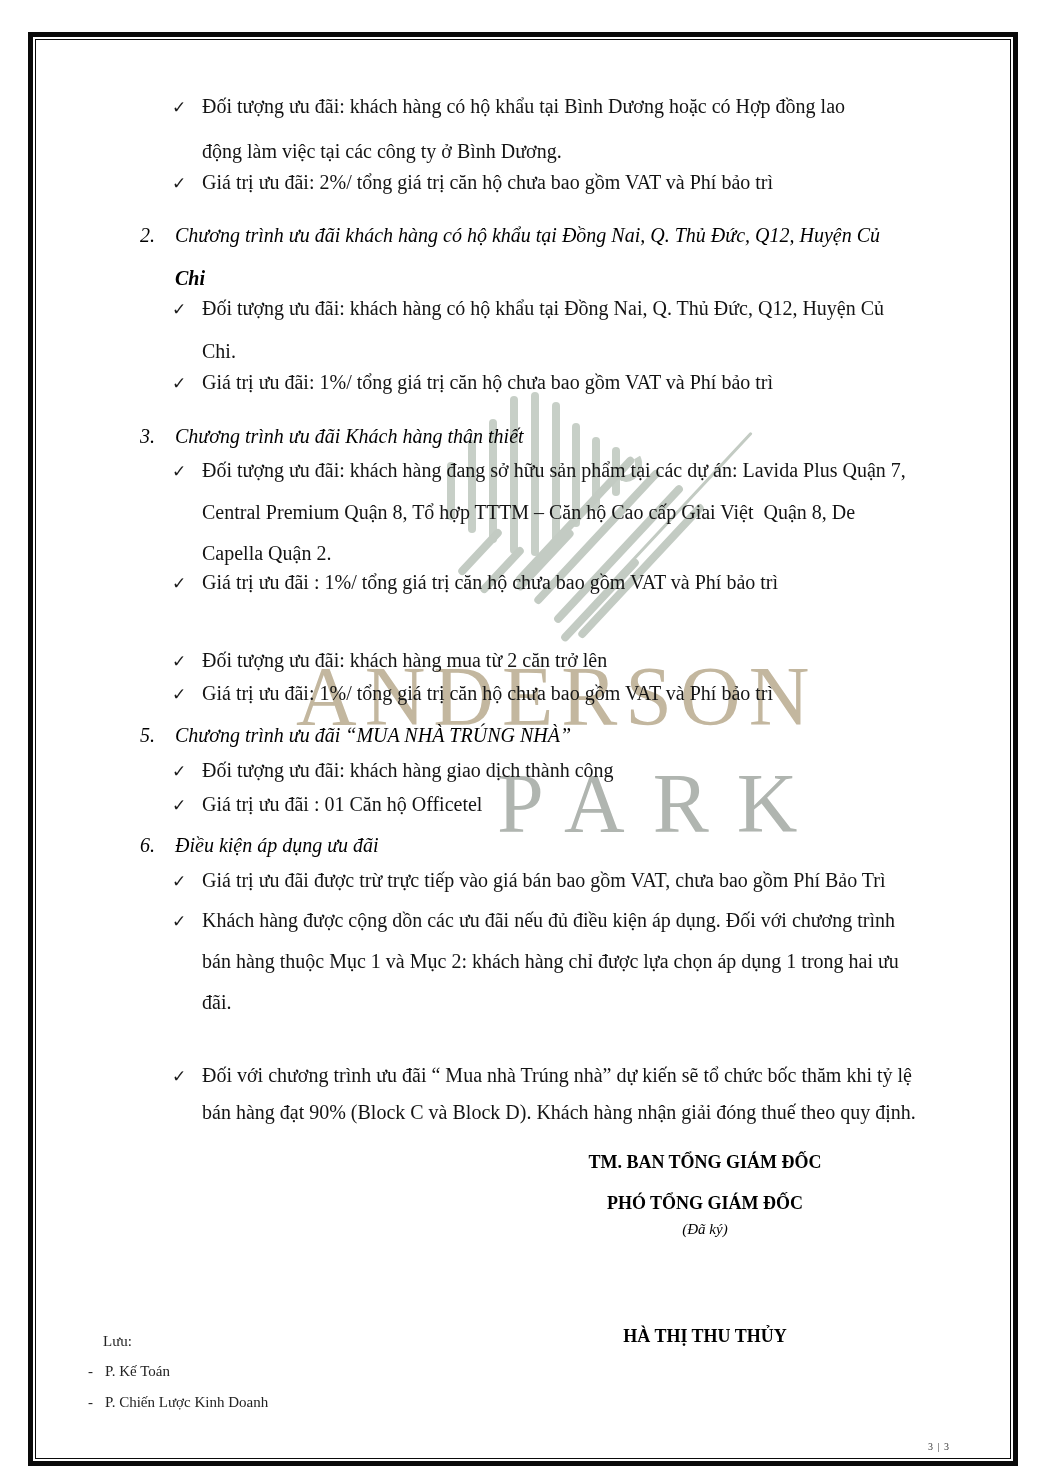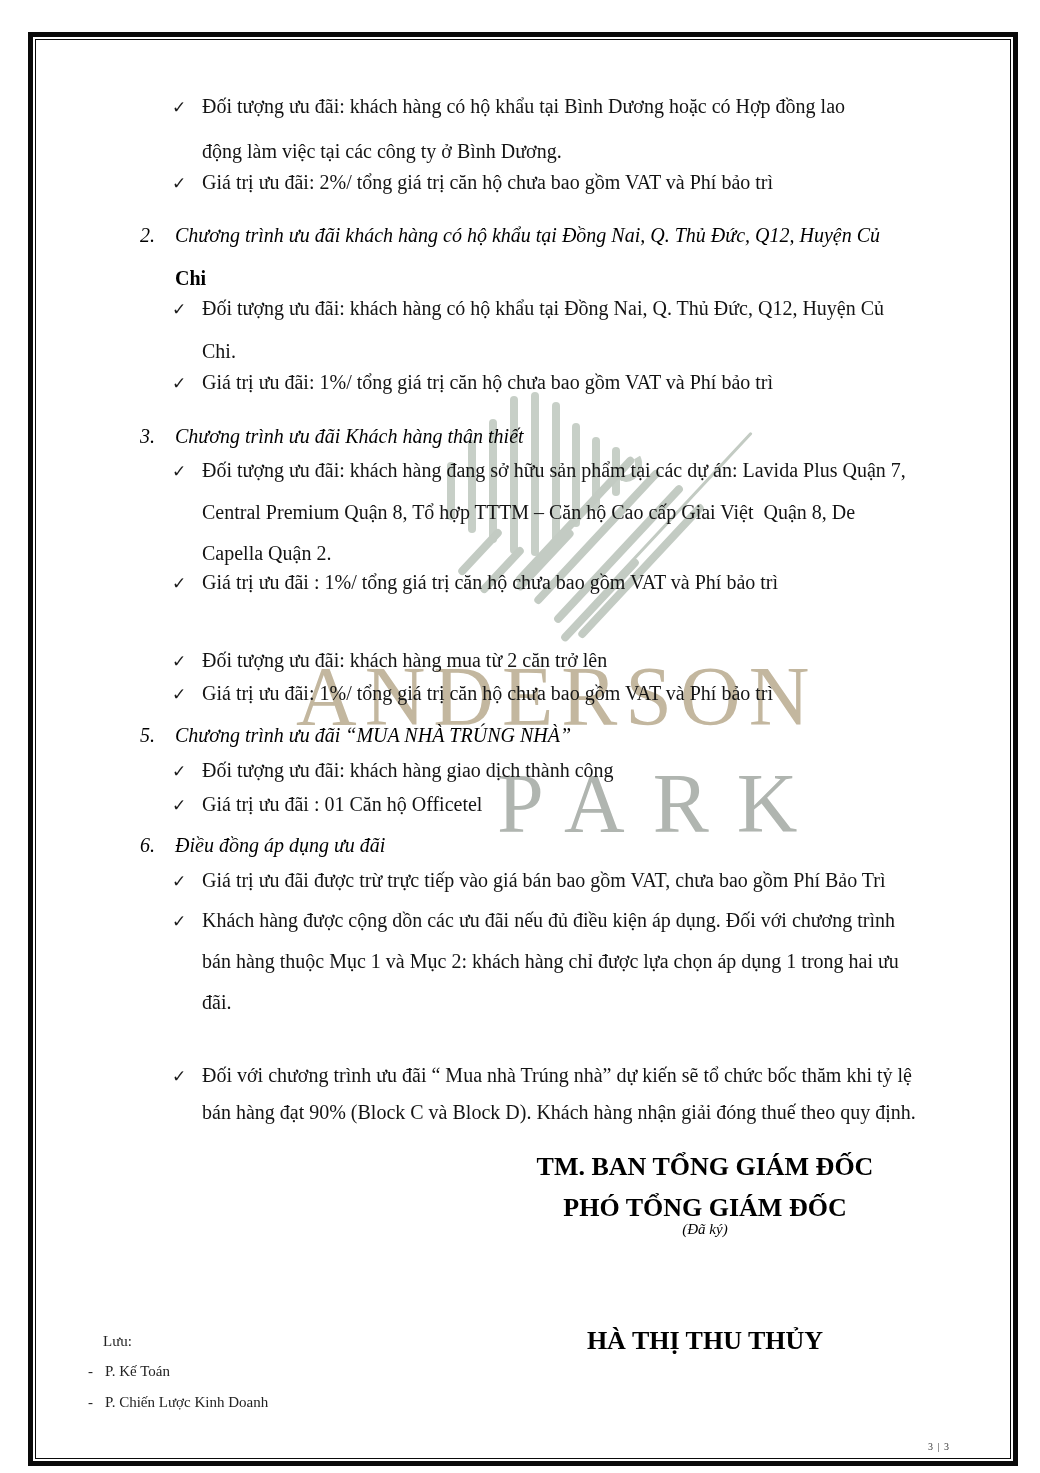--- a/index.html
+++ b/index.html
@@ -31,24 +31,24 @@
   .wm-park{left:497px;top:762px;font-size:84px;letter-spacing:28px;color:var(--wm-t2);}
   
   .content{position:absolute;left:0;top:0;width:1040px;height:1473px;z-index:2;}
   .line{position:absolute;white-space:pre;font-size:20px;line-height:26px;color:#141414;}
   .bullet{left:172px;}
   .check{display:inline-block;width:30px;font-family:"DejaVu Sans","Liberation Sans",sans-serif;
          font-size:17px;color:#1c1c1c;}
   .cont{left:202px;}
   .heading{left:140px;font-weight:normal;font-style:italic;color:#000;}
   .heading .num{display:inline-block;width:35px;}
-  .heading-cont{left:175px;font-weight:bold;color:#000;}
+  .heading-cont{left:175px;font-weight:bold;font-style:italic;color:#000;}
   
   .sig{position:absolute;left:505px;width:400px;text-align:center;font-weight:bold;
-       font-size:26px;color:#000;white-space:pre;}
+       font-size:18px;color:#000;white-space:pre;}
   .sig-note{font-weight:normal;font-style:italic;font-size:15px;text-align:center;}
   
   .foot{font-size:15px;color:#222;}
   .foot-txt{margin-left:12px;}
   .pagenum{position:absolute;left:928px;top:1441px;font-size:10px;letter-spacing:1px;color:#333;}
 </style>
 </head>
 <body>
 
 <div class="page">
@@ -95,21 +95,21 @@
     <div class="line cont" style="top:540px">Capella Quận 2.</div>
     <div class="line bullet" style="top:569px"><span class="check">✓</span><span>Giá trị ưu đãi : 1%/ tổng giá trị căn hộ chưa bao gồm VAT và Phí bảo trì</span></div>
 
     <div class="line bullet" style="top:647px"><span class="check">✓</span><span>Đối tượng ưu đãi: khách hàng mua từ 2 căn trở lên</span></div>
     <div class="line bullet" style="top:680px"><span class="check">✓</span><span>Giá trị ưu đãi: 1%/ tổng giá trị căn hộ chưa bao gồm VAT và Phí bảo trì</span></div>
 
     <div class="line heading" style="top:722px"><span class="num">5.</span><span>Chương trình ưu đãi “MUA NHÀ TRÚNG NHÀ”</span></div>
     <div class="line bullet" style="top:757px"><span class="check">✓</span><span>Đối tượng ưu đãi: khách hàng giao dịch thành công</span></div>
     <div class="line bullet" style="top:791px"><span class="check">✓</span><span>Giá trị ưu đãi : 01 Căn hộ Officetel</span></div>
 
-    <div class="line heading" style="top:832px"><span class="num">6.</span><span>Điều đồng áp dụng ưu đãi</span></div>
+    <div class="line heading" style="top:832px"><span class="num">6.</span><span>Điều kiện áp dụng ưu đãi</span></div>
     <div class="line bullet" style="top:867px"><span class="check">✓</span><span>Giá trị ưu đãi được trừ trực tiếp vào giá bán bao gồm VAT, chưa bao gồm Phí Bảo Trì</span></div>
     <div class="line bullet" style="top:907px"><span class="check">✓</span><span>Khách hàng được cộng dồn các ưu đãi nếu đủ điều kiện áp dụng. Đối với chương trình</span></div>
     <div class="line cont" style="top:948px">bán hàng thuộc Mục 1 và Mục 2: khách hàng chỉ được lựa chọn áp dụng 1 trong hai ưu</div>
     <div class="line cont" style="top:989px">đãi.</div>
     <div class="line bullet" style="top:1062px"><span class="check">✓</span><span>Đối với chương trình ưu đãi “ Mua nhà Trúng nhà” dự kiến sẽ tổ chức bốc thăm khi tỷ lệ</span></div>
     <div class="line cont" style="top:1099px">bán hàng đạt 90% (Block C và Block D). Khách hàng nhận giải đóng thuế theo quy định.</div>
 
     <div class="sig" style="top:1152px">TM. BAN TỔNG GIÁM ĐỐC</div>
     <div class="sig" style="top:1193px">PHÓ TỔNG GIÁM ĐỐC</div>
     <div class="sig sig-note" style="top:1221px">(Đã ký)</div>

